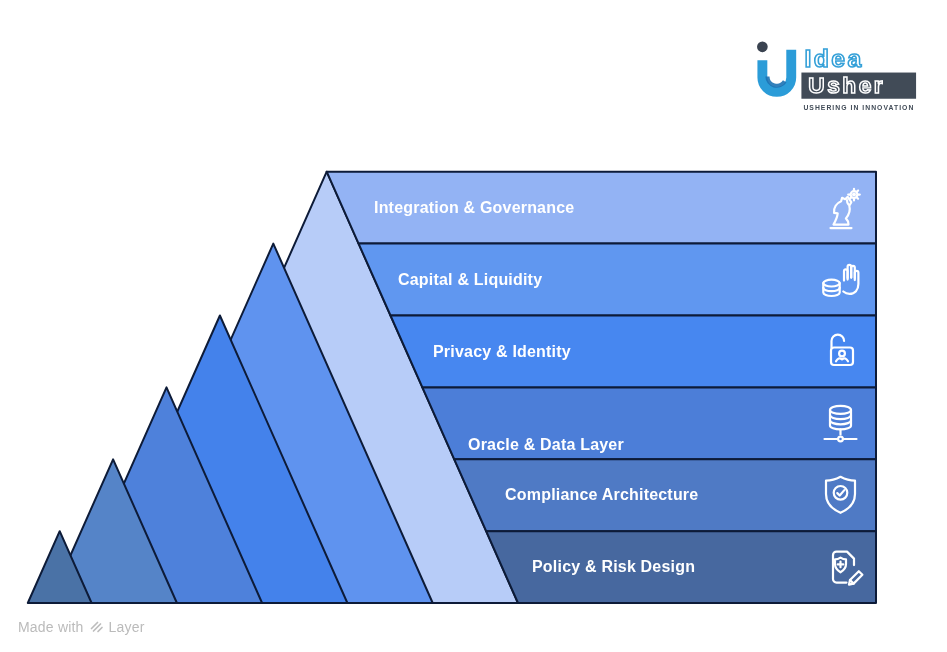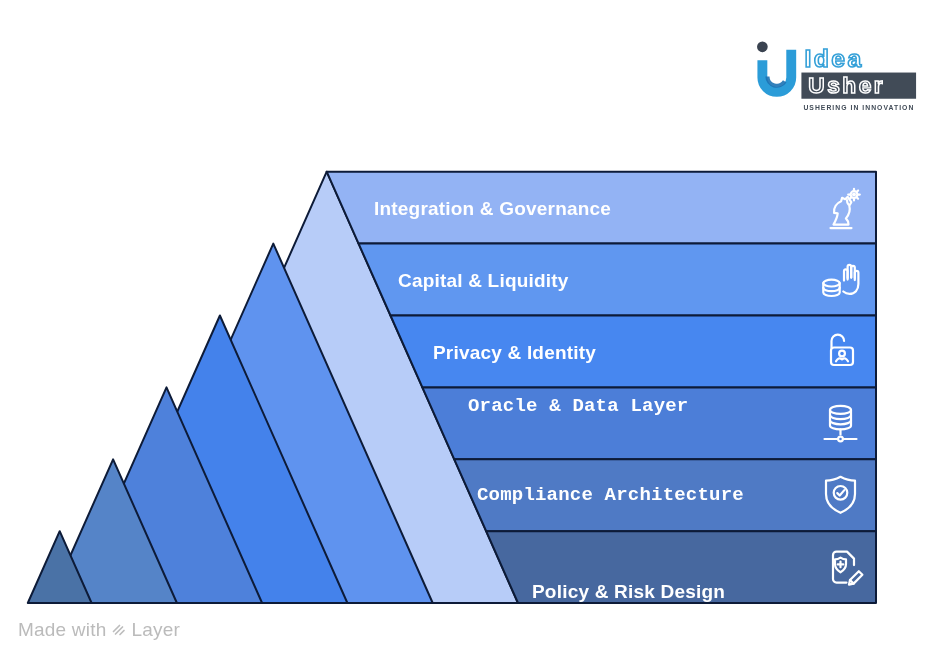--- a/index.html
+++ b/index.html
@@ -3,33 +3,33 @@
 <meta charset="utf-8">
 <style>
   html,body{margin:0;padding:0;background:#ffffff;}
   .stage{
     position:relative;width:947px;height:652px;background:#ffffff;overflow:hidden;
     font-family:"Liberation Sans", sans-serif;
   }
   .diagram-svg{position:absolute;left:0;top:0;}
   .band-label{
     position:absolute;transform:translateY(-50%);
-    color:#ffffff;font-weight:bold;font-size:19px;letter-spacing:.2px;
+    color:#ffffff;font-weight:bold;font-size:16px;letter-spacing:.2px;
     white-space:nowrap;line-height:1;
   }
   .logo{position:absolute;left:752px;top:36px;}
   .logo-idea{font-family:"Liberation Sans",sans-serif;font-size:25px;font-weight:bold;
     fill:#ffffff;stroke:#34A0D8;stroke-width:1.6px;letter-spacing:2.5px;}
   .logo-usher{font-family:"Liberation Sans",sans-serif;font-size:23px;font-weight:bold;
     fill:#414B57;stroke:#ffffff;stroke-width:1.5px;letter-spacing:2.5px;}
   .logo-tagline{font-family:"Liberation Sans",sans-serif;font-size:6.9px;font-weight:bold;
     fill:#414B57;letter-spacing:1.05px;}
   .footer{
     position:absolute;left:18px;top:619px;display:flex;align-items:center;gap:5px;
-    color:#BBBBBB;font-size:19px;letter-spacing:.2px;
+    color:#BBBBBB;font-size:14px;letter-spacing:.2px;
   }
 </style>
 </head>
 <body>
 
 <div class="stage">
 
   <svg class="diagram-svg" width="947" height="652" viewBox="0 0 947 652">
 
     <g stroke-width="2" stroke-linejoin="round" stroke="#0D1B38">
@@ -97,23 +97,23 @@
       <path d="M24 14.5 c1.8 1.2 3.6 1.8 5.5 1.8 v4.7 c0 4 -2.7 6.6 -5.5 8.2 c-2.8 -1.6 -5.5 -4.2 -5.5 -8.2 v-4.7 c1.9 0 3.7 -.6 5.5 -1.8 z"></path>
       <path d="M24 18.5 v5.6 M21.2 21.3 h5.6"></path>
       <path d="M32.5 41.5 l1 -4.6 8.8 -8.8 3.6 3.6 -8.8 8.8 z"></path>
       <path d="M33.5 36.9 l3.6 3.6"></path>
     </g>
   </svg>
 
   <div class="band-label" style="left:374px;top:207.6px;">Integration &amp; Governance</div>
   <div class="band-label" style="left:398px;top:279.6px;text-align:center;">Capital &amp; Liquidity</div>
   <div class="band-label" style="left:433px;top:351.5px;">Privacy &amp; Identity</div>
-  <div class="band-label" style="left:468px;top:406px;font-family:Liberation Mono, monospace;">Oracle &amp; Data Layer</div>
-  <div class="band-label" style="left:477px;top:495.3px;font-family:Liberation Mono, monospace;">Compliance Architecture</div>
-  <div class="band-label" style="left:532px;top:567.1px;margin-top:24px;">Policy &amp; Risk Design</div>
+  <div class="band-label" style="left:468px;top:445px;">Oracle &amp; Data Layer</div>
+  <div class="band-label" style="left:505px;top:495.3px;">Compliance Architecture</div>
+  <div class="band-label" style="left:532px;top:567.1px;">Policy &amp; Risk Design</div>
 
   <svg class="logo" width="170" height="80" viewBox="0 0 172 80">
     <circle cx="10.5" cy="10.5" r="5.4" fill="#3A4350"></circle>
     <path d="M10.5 24 V41.5 a14.6 14.6 0 0 0 29.2 0 V13.5" stroke="#2B9CD8" stroke-width="10" fill="none"></path>
     <path d="M15.6 40.5 a9.5 9.5 0 0 0 17.5 5" stroke="#1C72B4" stroke-width="4.2" fill="none" opacity="0.9"></path>
     <text x="53" y="31" class="logo-idea">Idea</text>
     <rect x="50" y="36.5" width="116" height="26.5" fill="#414B57"></rect>
     <text x="57" y="57.5" class="logo-usher">Usher</text>
     <text x="52" y="74.5" class="logo-tagline">USHERING IN INNOVATION</text>
   </svg>

